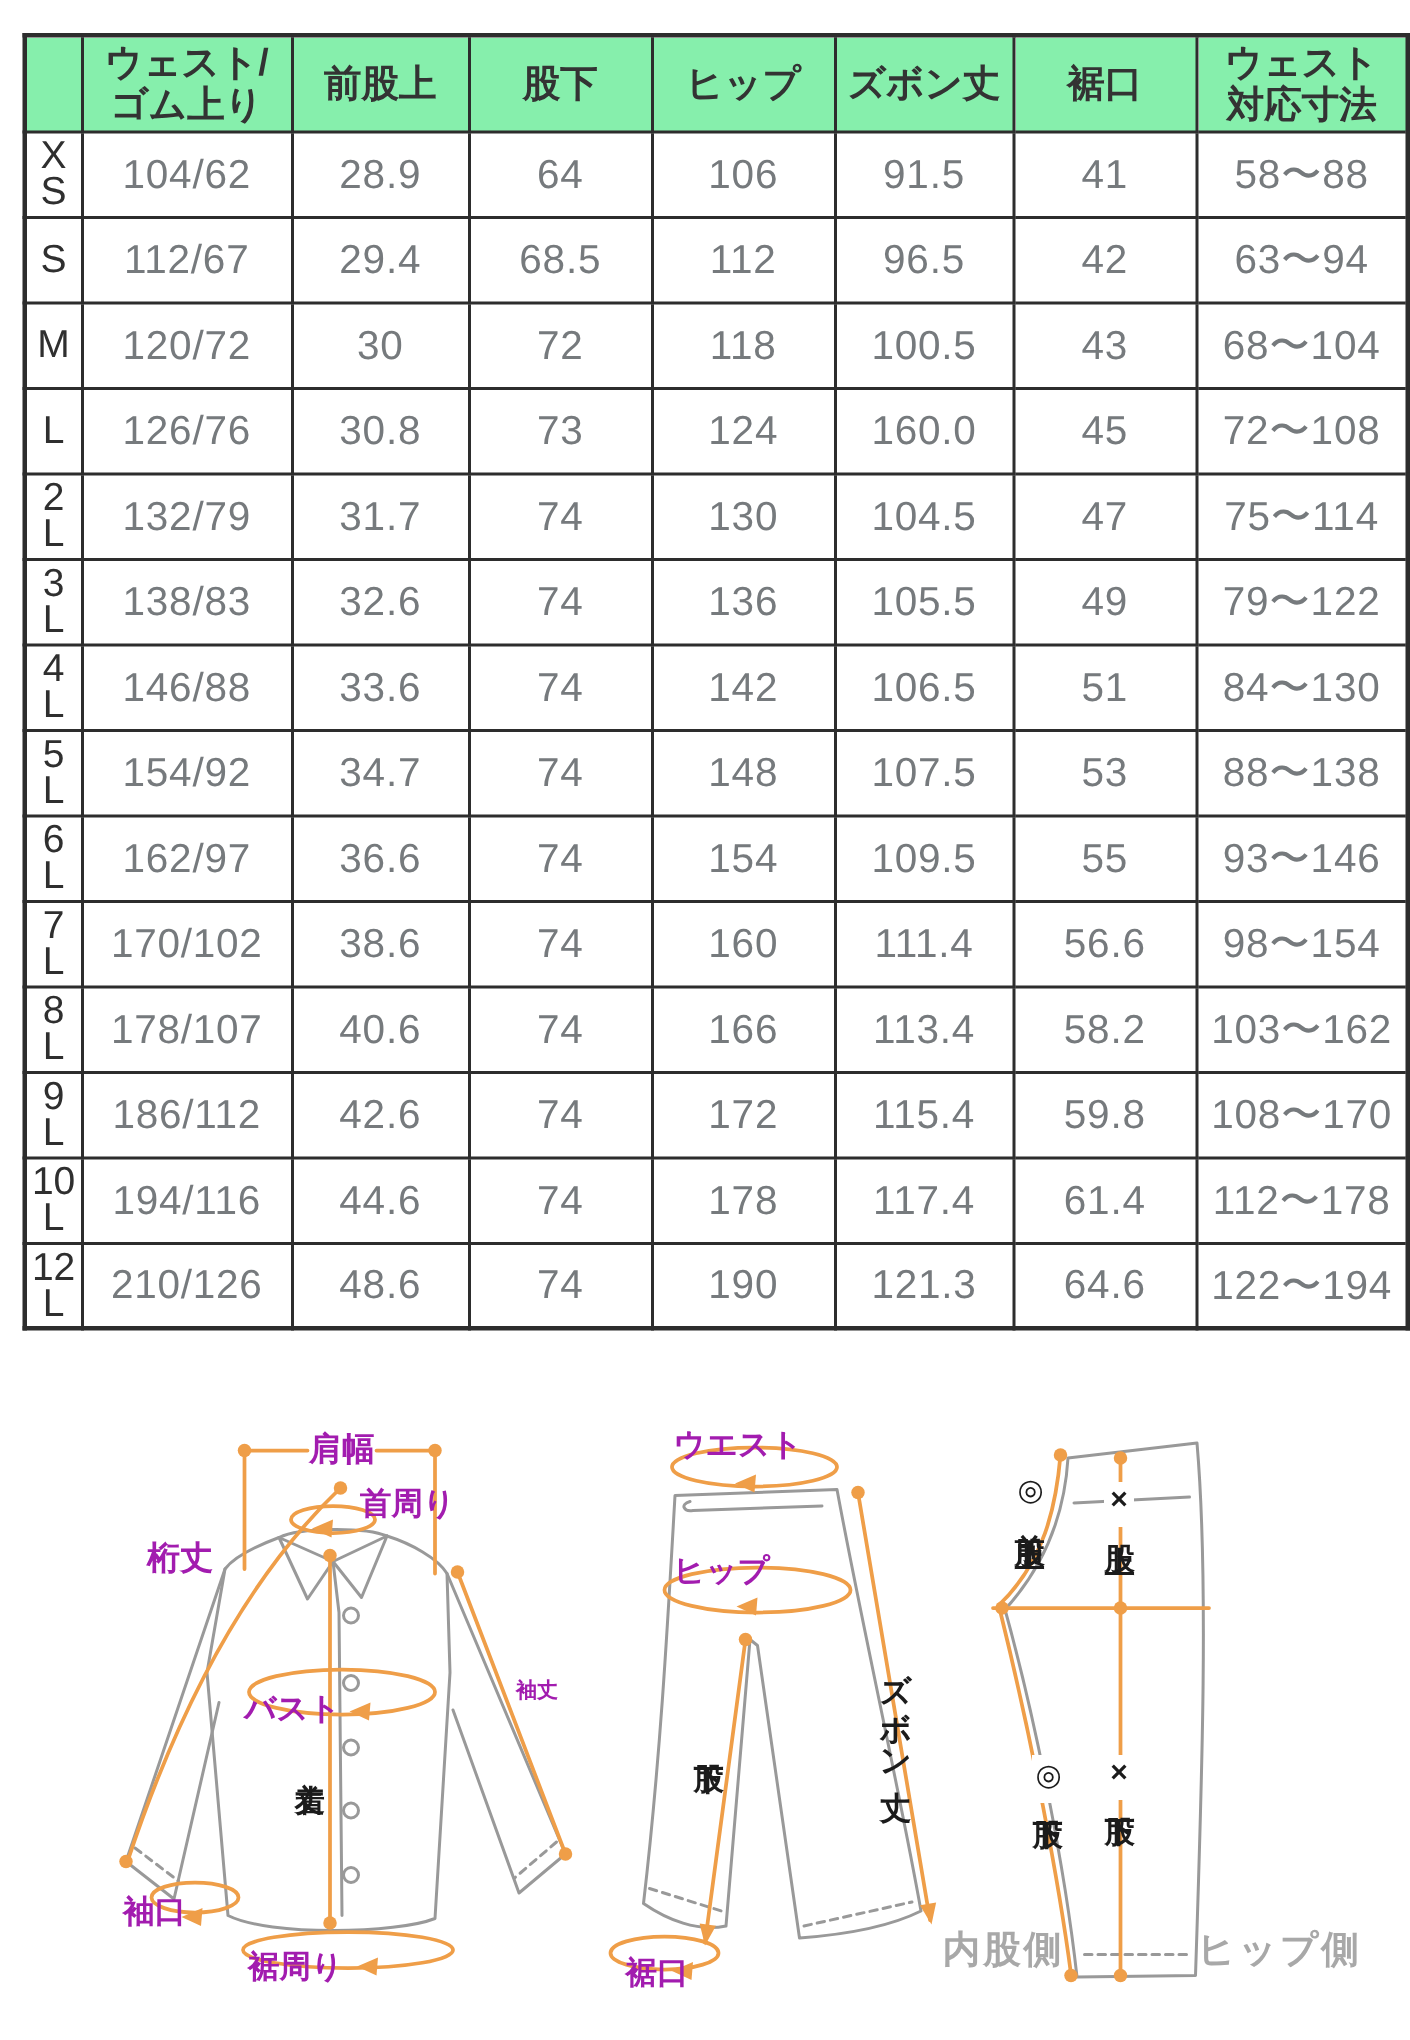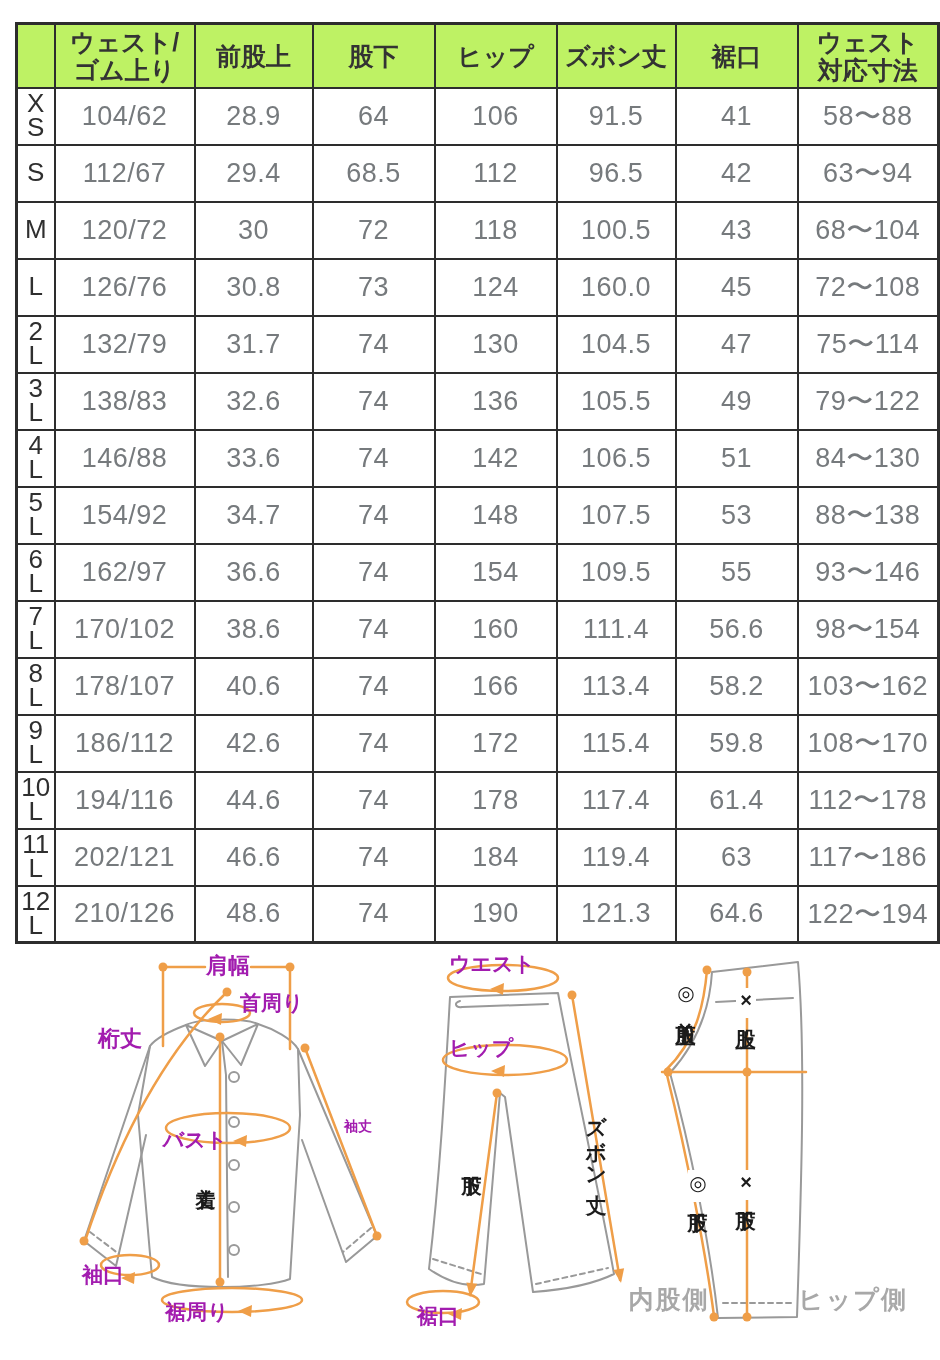--- a/index.html
+++ b/index.html
@@ -4,21 +4,21 @@
 <style>
   * { margin:0; padding:0; box-sizing:border-box; }
   body { background:#fff; font-family:"Liberation Sans","DejaVu Sans",sans-serif; }
   .page { position:relative; width:940px; height:1360px; background:#fff; overflow:hidden; }
 
   
   table.size { position:absolute; left:15px; top:22px; border-collapse:collapse; table-layout:fixed;
                border:3px solid #2d2d2d; }
   table.size th, table.size td { border:2px solid #2d2d2d; text-align:center; vertical-align:middle;
                white-space:pre-line; overflow:hidden; }
-  table.size thead th { background:#bef264; color:#333; font-weight:bold; font-size:25px;
+  table.size thead th { background:#86efac; color:#333; font-weight:bold; font-size:25px;
                line-height:1.12; height:64px; padding:2px 0; }
   table.size tbody tr { height:57px; }
   table.size tbody th { background:#fff; color:#2f2f2f; font-weight:normal; font-size:26px; line-height:0.92; }
   table.size tbody td { color:#767a7d; font-size:27px; letter-spacing:0.5px; }
 
   
   .diagram { position:absolute; left:0; top:945px; width:940px; height:385px; }
   .diagram svg { position:absolute; left:0; top:0; }
   .dlabel { position:absolute; color:#a21caf; font-weight:bold; font-size:21px; white-space:nowrap;
             transform:translateX(-50%); line-height:1; }
@@ -196,31 +196,20 @@
 L</th>
           <td>194/116</td>
           <td>44.6</td>
           <td>74</td>
           <td>178</td>
           <td>117.4</td>
           <td>61.4</td>
           <td>112〜178</td>
         </tr>
         <tr>
-          <th>11
-L</th>
-          <td>202/121</td>
-          <td>46.6</td>
-          <td>74</td>
-          <td>184</td>
-          <td>119.4</td>
-          <td>63</td>
-          <td>117〜186</td>
-        </tr>
-        <tr>
           <th>12
 L</th>
           <td>210/126</td>
           <td>48.6</td>
           <td>74</td>
           <td>190</td>
           <td>121.3</td>
           <td>64.6</td>
           <td>122〜194</td>
         </tr>

